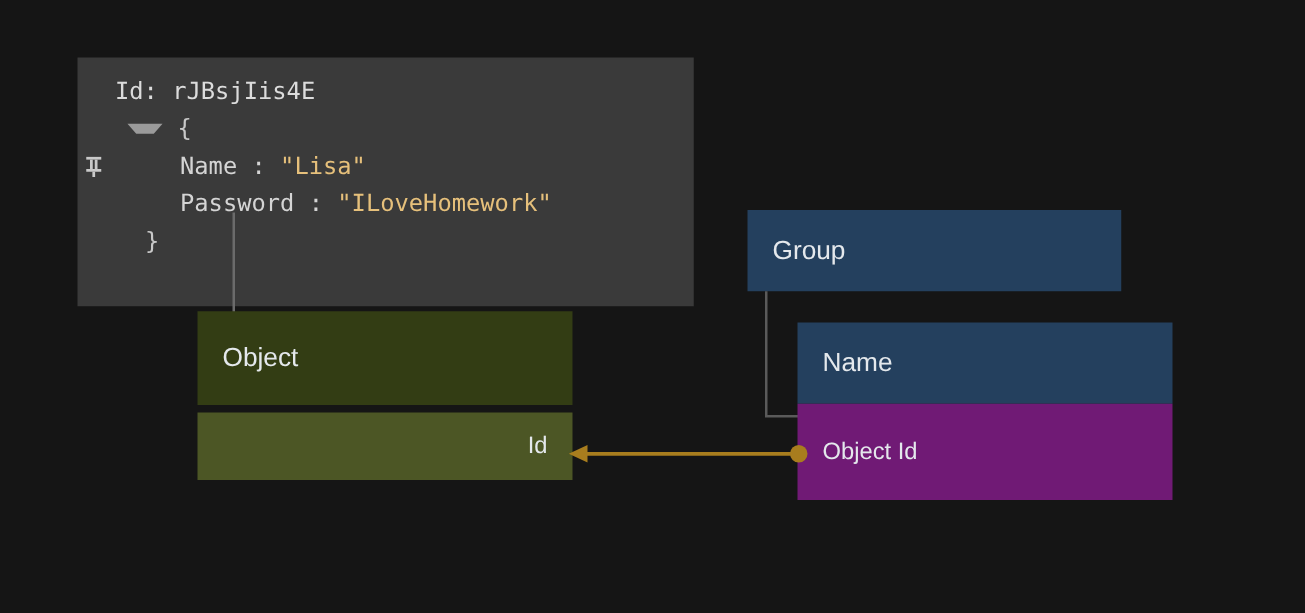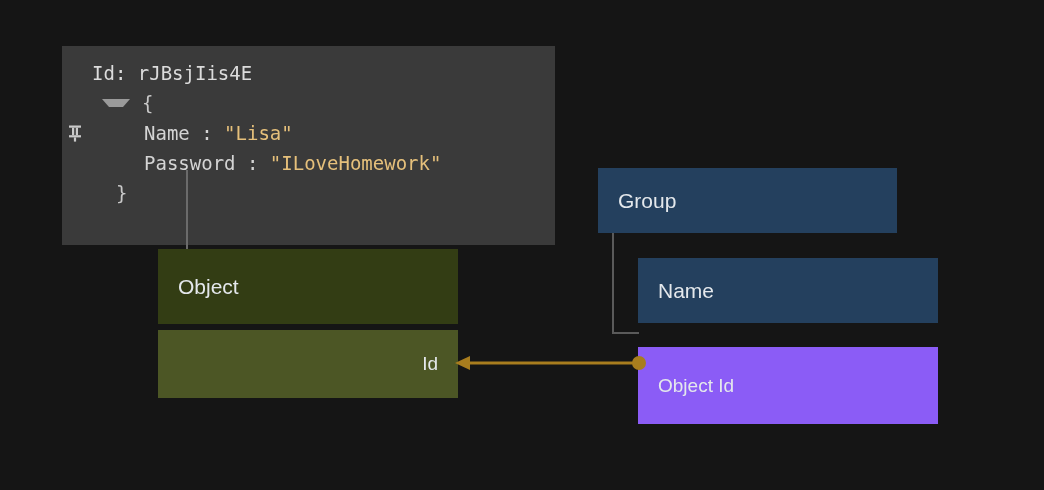--- a/index.html
+++ b/index.html
@@ -101,42 +101,41 @@
     font-size: 19px;
     color: #e4e8ec;
   }
 
   
   #object-header {
     left: 158px; top: 249px; width: 300px; height: 75px;
     background: #333d14;
   }
   #object-row-id {
-    left: 158px; top: 330px; width: 300px; height: 68px;
+    left: 158px; top: 330px; width: 300px; height: 54px;
     background: #4c5625;
     justify-content: flex-end;
     padding-right: 20px;
   }
 
   
   #group-header {
     left: 598px; top: 168px; width: 299px; height: 65px;
     background: #24405e;
   }
 
   
   #form-header {
     left: 638px; top: 258px; width: 300px; height: 65px;
     background: #24405e;
   }
   #form-row-objectid {
     left: 638px; top: 323px; width: 300px; height: 77px;
-    background: #8b5cf6;
+    background: #701a75;
     padding-left: 20px;
-    margin-top: 24px;
   }
 
   
   .tree-elbow {
     position: absolute;
     left: 612px;
     top: 233px;
     width: 28px;
     height: 101px;
   }

